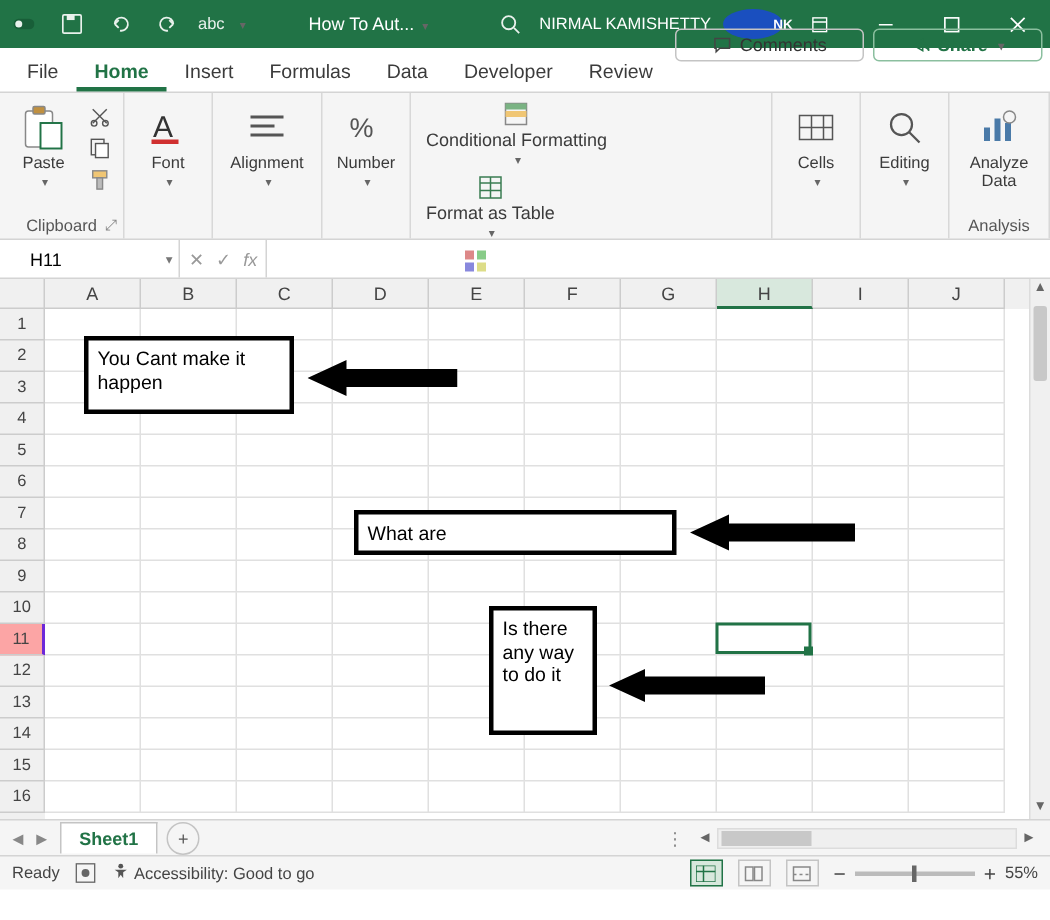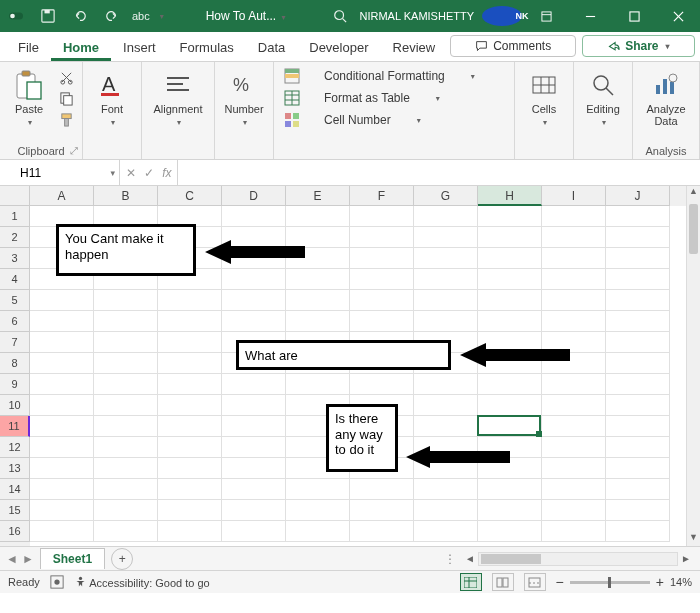--- a/index.html
+++ b/index.html
@@ -12,34 +12,34 @@
 .titlebar .title { flex: 1; text-align: center; white-space: nowrap; overflow: hidden; text-overflow: ellipsis; padding: 0 6px; }
 .titlebar .right { display: flex; align-items: center; gap: 4px; padding-right: 2px; }
 .titlebar .avatar { width: 20px; height: 20px; border-radius: 50%; background: #1a4fbf; color: #fff; font-size: 9px; display: flex; align-items: center; justify-content: center; font-weight: 600; padding-left: 40px; }
 .titlebar .winbtn { width: 40px; height: 32px; display: flex; align-items: center; justify-content: center; }
 .titlebar .winbtn svg { width: 11px; height: 11px; }
 
 .tabs { height: 30px; background: #fff; border-bottom: 1px solid #d4d4d4; display: flex; align-items: flex-end; font-size: 13px; padding: 0 6px; gap: 0; }
 .tabs .tab { padding: 6px 12px 6px 12px; color: #3b3b3b; cursor: pointer; }
 .tabs .tab.active { color: #217346; font-weight: 600; border-bottom: 3px solid #217346; padding-bottom: 3px; }
 .tabs .spacer { flex: 1; }
-.tabs .action { display: flex; align-items: center; gap: 5px; border: 1px solid #c4c4c4; border-radius: 4px; padding: 3px 24px; margin: 0 3px 4px 3px; font-size: 12px; color: #333; justify-content: center; }
+.tabs .action { display: flex; align-items: center; gap: 5px; border: 1px solid #c4c4c4; border-radius: 4px; padding: 3px 24px; margin: 0 3px 20px 3px; font-size: 12px; color: #333; justify-content: center; }
 .tabs .action.share { color: #217346; font-weight: 600; border-color: #8bbf9f; }
 
 .ribbon { height: 98px; background: #f5f5f5; border-bottom: 1px solid #d4d4d4; display: flex; font-size: 11px; color: #3b3b3b; }
 .group { border-right: 1px solid #d8d8d8; display: flex; flex-direction: column; padding: 4px 6px 0 6px; }
 .group .controls { flex: 1; display: flex; align-items: flex-start; gap: 4px; }
 .group .label { text-align: center; font-size: 11px; color: #555; padding: 2px 0; position: relative; }
 .group .label .launcher { position: absolute; right: -2px; top: 2px; font-size: 10px; color: #888;}
 .big-btn { display: flex; flex-direction: column; align-items: center; justify-content: center; width: 46px; height: 64px; cursor: pointer; gap: 2px; }
 .big-btn .icon { height: 32px; display:flex; align-items:center; justify-content:center; }
 .big-btn .txt { font-size: 11px; text-align: center; line-height: 1.1; }
 .small-col { display: flex; flex-direction: column; gap: 3px; padding-top: 2px; }
 .small-btn { width: 20px; height: 18px; display:flex; align-items:center; justify-content:center; }
-.menu-item { display: flex; align-items: center; gap: 24px; padding: 2px 4px; font-size: 12px; cursor:pointer;}
+.menu-item { display: flex; align-items: center; gap: 2px; padding: 2px 4px; font-size: 12px; cursor:pointer;flex-direction:column;}
 .menu-item svg { flex-shrink: 0; }
 .caret { font-size: 8px; color: #666; margin-left: 2px; }
 
 .formulabar { height: 26px; border-bottom: 1px solid #d4d4d4; display: flex; align-items: stretch; font-size: 12px; }
 .namebox { width: 120px; border-right: 1px solid #d4d4d4; display: flex; align-items: center; padding: 0 20px; position:relative; }
 .namebox .dd { position:absolute; right: 4px; color:#777; font-size: 9px;}
 .fb-btns { display: flex; align-items: center; border-right: 1px solid #d4d4d4; padding: 0 6px; gap: 8px; color: #999; }
 .fb-input { flex: 1; padding: 0 6px; display: flex; align-items: center; }
 
 .grid-area { position: relative; height: 360px; background: #fff; overflow: hidden; }
@@ -592,21 +592,21 @@
       </svg>
   </div>
 
   <div class="textbox" style="left:236px; top:154px; width:215px; height:30px; padding-top:5px">What are</div>
   <div class="arrow-shape" style="left:460px; top:155px">
     <svg width="110" height="28" viewBox="0 0 110 28">
         <polygon points="0,14 26,2 26,8 110,8 110,20 26,20 26,26" fill="#000"></polygon>
       </svg>
   </div>
 
-  <div class="textbox" style="left:326px; top:218px; width:72px; height:68px">Is there any way to do it</div>
+  <div class="textbox" style="left:326px; top:218px; width:72px; height:86px">Is there any way to do it</div>
   <div class="arrow-shape" style="left:406px; top:258px">
     <svg width="104" height="26" viewBox="0 0 104 26">
         <polygon points="0,13 24,2 24,7 104,7 104,19 24,19 24,24" fill="#000"></polygon>
       </svg>
   </div>
 
   <div class="vscroll">
     <div class="arr" style="top:0">▲</div>
     <div class="thumb"></div>
     <div class="arr" style="bottom:0">▼</div>
@@ -662,15 +662,15 @@
         <rect x="1" y="1" width="11" height="9" fill="none" stroke="#888"></rect>
         <line x1="1" y1="6" x2="12" y2="6" stroke="#888" stroke-dasharray="2"></line>
       </svg>
     </div>
   <div class="zoom">
     <span style="font-size:14px">−</span>
     <div class="slider">
         <div class="knob"></div>
       </div>
     <span style="font-size:14px">+</span>
-    <span>14%</span>
+    <span>55%</span>
   </div>
 </div>
 
 </body></html>

